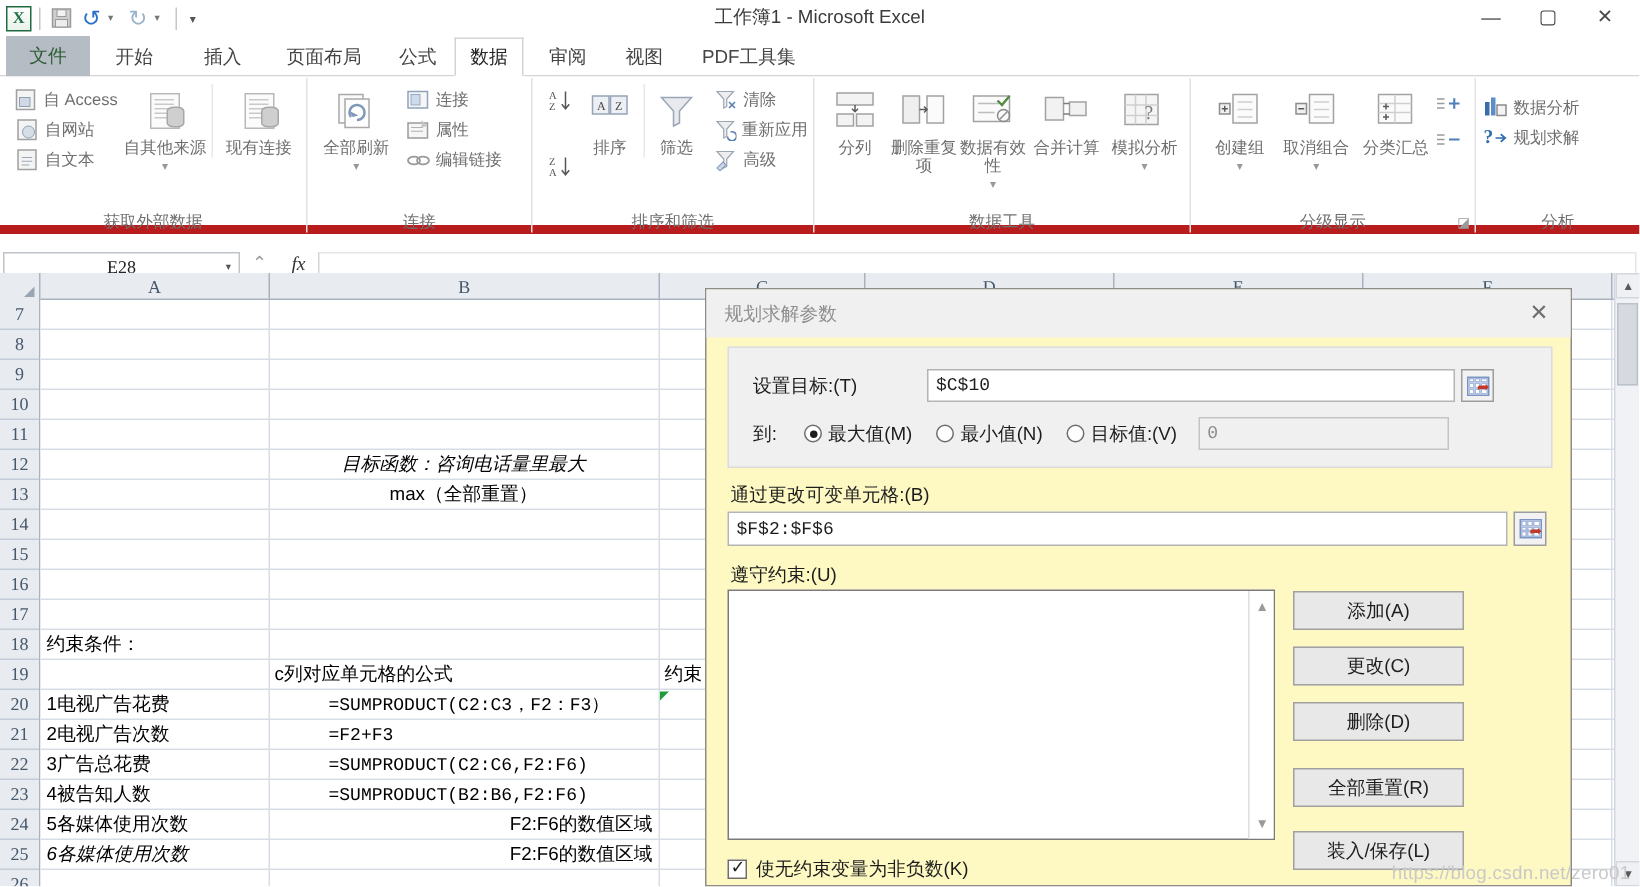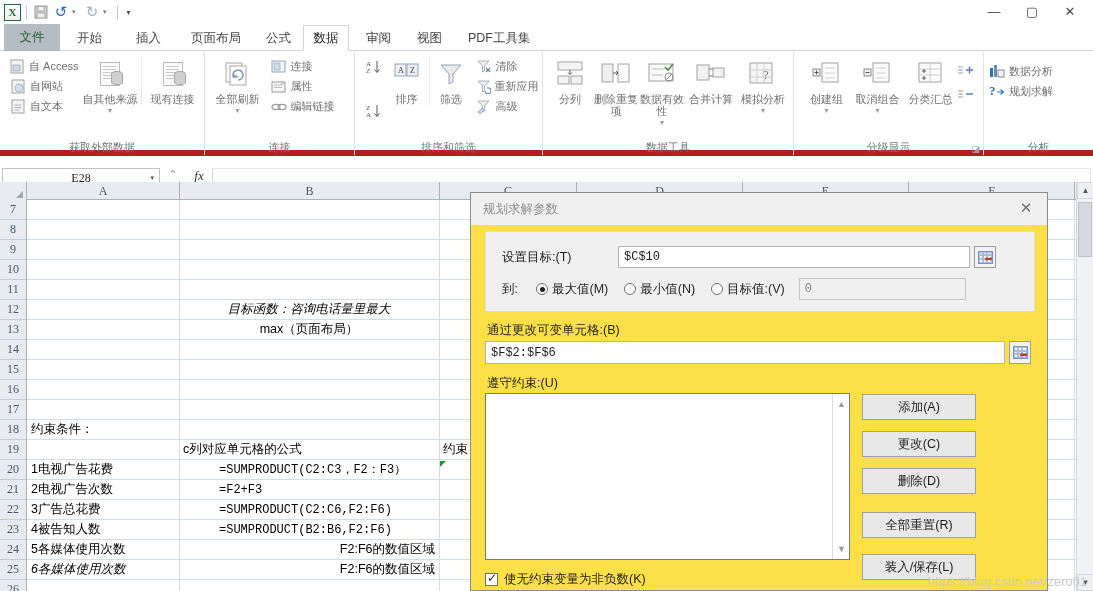--- a/index.html
+++ b/index.html
@@ -229,21 +229,21 @@
   }
   .vscroll .thumb {
     position:absolute; left:1px; right:1px; top: 20px; height: 55px;
     background: #d6dae0; border: 1px solid #bcc2ca;
   }
   .vscroll .sbtn.bottom { position:absolute; bottom:0; }
 
   
   .dialog {
     position: absolute; left: 470px; top: 192px; width: 578px; height: 399px;
-    background: #fde047;
+    background: #fef9c3;
     border: 1px solid #8c8c8c;
     box-shadow: 0 0 0 0 rgba(0,0,0,0);
   }
   .dialog .dtitle {
     position: absolute; left: 0; top: 0; width: 100%; height: 32px;
     background: #f0f0f0;
     display: flex; align-items: center;
   }
   .dialog .dtitle span.t {
     margin-left: 12px; font-size: 12.5px; color: #8f8f8f;
@@ -341,20 +341,21 @@
             <rect x="3" y="8" width="8" height="5" fill="#ededed" stroke="#9b9b9b" stroke-width=".7"></rect>
           </svg>
       </div>
       <div class="qbtn undo">↺</div>
       <div class="tiny-arrow">▾</div>
       <div class="qbtn redo">↻</div>
       <div class="tiny-arrow">▾</div>
       <div class="sep"></div>
       <div class="dd">▾</div>
     </div>
+    <div class="wintitle">工作簿1  -  Microsoft Excel</div>
     <div class="wincontrols">
       <div class="wb">—</div>
       <div class="wb">▢</div>
       <div class="wb close">✕</div>
     </div>
   </div>
 
   <div class="tabstrip">
     <div class="strip-underline"></div>
     <div class="tab file" style="left:4px;width:56px">文件</div>
@@ -764,21 +765,21 @@
           <div class="rowline" style="top: 259px;"></div>
           <div class="rowline" style="top: 279px;"></div>
           <div class="rowline" style="top: 299px;"></div>
           <div class="rowline" style="top: 319px;"></div>
           <div class="rowline" style="top: 339px;"></div>
           <div class="rowline" style="top: 359px;"></div>
           <div class="rowline" style="top: 379px;"></div>
         </div>
       <div id="cell-layer">
           <div class="cell cjk" style="top: 100px; left: 156px; width: 252px; justify-content: center; font-style: italic;">目标函数：咨询电话量里最大</div>
-          <div class="cell cjk" style="top: 120px; left: 156px; width: 252px; justify-content: center;">max（页面布局）</div>
+          <div class="cell cjk" style="top: 120px; left: 156px; width: 252px; justify-content: center;">max（全部重置）</div>
           <div class="cell cjk" style="top: 220px; left: 4px; width: 144px;">约束条件：</div>
           <div class="cell cjk" style="top: 240px; left: 156px; width: 252px;">c列对应单元格的公式</div>
           <div class="cell cjk" style="top: 240px; left: 416px; width: 129px;">约束</div>
           <div class="cell cjk" style="top: 260px; left: 4px; width: 144px;">1电视广告花费</div>
           <div class="cell mono" style="top: 260px; left: 156px; width: 252px;">=SUMPRODUCT(C2:C3，F2：F3）</div>
           <div class="cell cjk" style="top: 280px; left: 4px; width: 144px;">2电视广告次数</div>
           <div class="cell mono" style="top: 280px; left: 156px; width: 252px;">=F2+F3</div>
           <div class="cell cjk" style="top: 300px; left: 4px; width: 144px;">3广告总花费</div>
           <div class="cell mono" style="top: 300px; left: 156px; width: 252px;">=SUMPRODUCT(C2:C6,F2:F6)</div>
           <div class="cell cjk" style="top: 320px; left: 4px; width: 144px;">4被告知人数</div>

